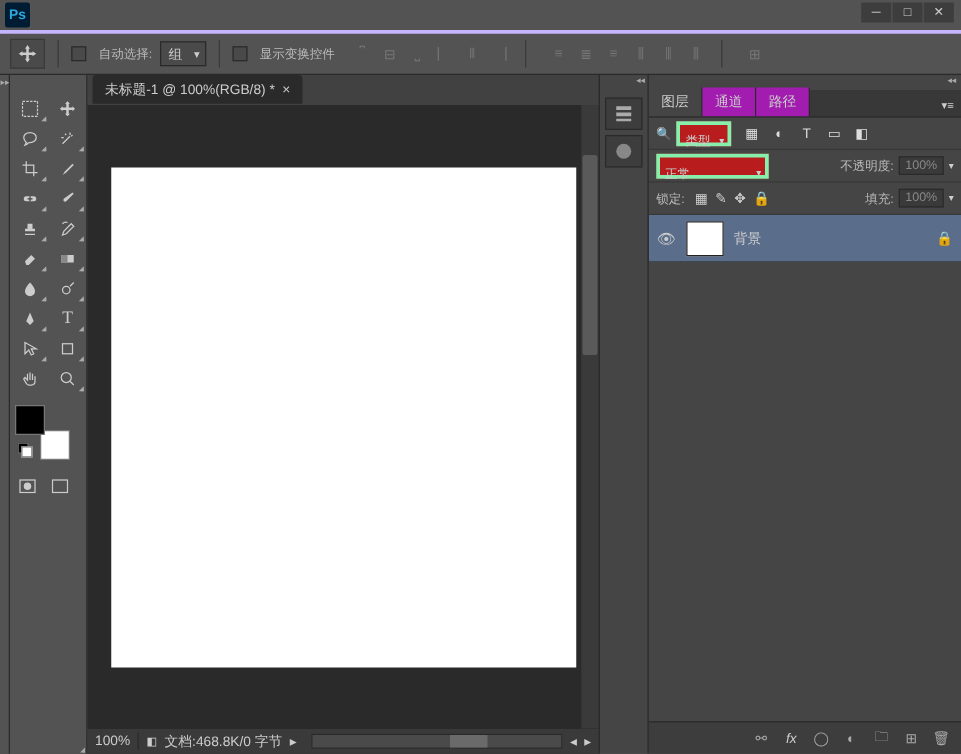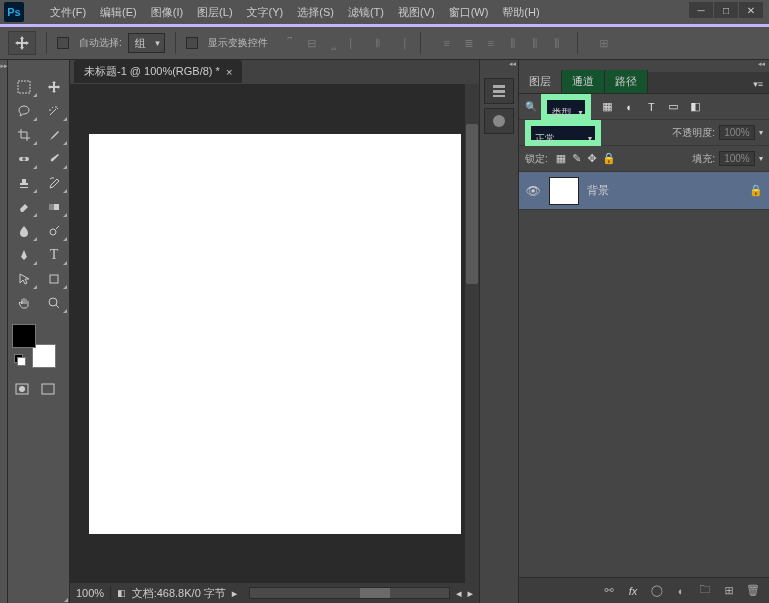--- a/index.html
+++ b/index.html
@@ -48,25 +48,25 @@
 .status-scroll{flex:1;height:12px;background:#4a4a4a;border:1px solid #2a2a2a;margin-left:6px;position:relative}
 .status-thumb{position:absolute;left:55%;width:30px;height:10px;background:#6a6a6a}
 
 .mid-panels{width:40px;background:#454545;border-left:1px solid #2a2a2a;border-right:1px solid #2a2a2a;padding-top:14px;position:relative}
 .mid-collapse{position:absolute;top:0;right:2px;font-size:7px;color:#aaa}
 .mid-btn{width:30px;height:26px;margin:4px auto;background:#3d3d3d;border:1px solid #2a2a2a;display:flex;align-items:center;justify-content:center;cursor:pointer}
 
 .right-panels{width:250px;background:#454545;display:flex;flex-direction:column}
 .right-collapse{height:12px;text-align:right;padding-right:4px;font-size:7px;color:#aaa}
 .panel-tabs{height:22px;background:#383838;display:flex;align-items:flex-end;border-bottom:1px solid #2a2a2a}
-.ptab{padding:4px 10px;background:#14532d;cursor:pointer;border-right:1px solid #2a2a2a}
+.ptab{padding:4px 10px;background:#a21caf;cursor:pointer;border-right:1px solid #2a2a2a}
 .ptab.active{background:#454545}
 .ptab-menu{margin-left:auto;padding:4px 6px;cursor:pointer;font-size:9px}
 .panel-row{height:26px;display:flex;align-items:center;padding:0 6px;gap:4px;border-bottom:1px solid #383838}
-.small-drop{background:#0f172a;border:6px solid #86efac;padding:13px 14px 1px 4px;position:relative;font-size:10px;height:18px;display:flex;align-items:center}
+.small-drop{background:#b91c1c;border:3px solid #86efac;padding:13px 14px 1px 4px;position:relative;font-size:10px;height:18px;display:flex;align-items:center}
 .small-drop::after{content:"▾";position:absolute;right:3px;font-size:8px}
 .filter-icons{display:flex;gap:6px;margin-left:4px}
 .filter-icon{width:16px;height:16px;display:flex;align-items:center;justify-content:center;color:#ddd;font-size:11px}
 .label{font-size:10px;color:#bbb}
 .pct-box{background:#3a3a3a;border:1px solid #2a2a2a;padding:1px 4px;font-size:10px;color:#888;width:36px;text-align:center}
 .lock-icons{display:flex;gap:6px;margin-left:4px}
 .layers-list{flex:1;background:#454545;overflow:auto}
 .layer-row{height:38px;display:flex;align-items:center;background:#5a6d8a;border-bottom:1px solid #383838;padding:0 6px;gap:8px}
 .eye{width:16px;text-align:center;font-size:12px}
 .thumb{width:30px;height:28px;background:#fff;border:1px solid #222}
@@ -75,32 +75,20 @@
 .panel-footer{height:26px;background:#3d3d3d;border-top:1px solid #2a2a2a;display:flex;align-items:center;justify-content:flex-end;gap:8px;padding:0 8px}
 .footer-icon{width:16px;height:16px;display:flex;align-items:center;justify-content:center;color:#aaa;cursor:pointer;font-size:11px}
 
 svg{display:block}
 </style>
 </head>
 <body>
 
 <div class="titlebar">
   <div class="logo">Ps</div>
-  <div class="menubar">
-    <div class="menu-item">文件(F)</div>
-    <div class="menu-item">编辑(E)</div>
-    <div class="menu-item">图像(I)</div>
-    <div class="menu-item">图层(L)</div>
-    <div class="menu-item">文字(Y)</div>
-    <div class="menu-item">选择(S)</div>
-    <div class="menu-item">滤镜(T)</div>
-    <div class="menu-item">视图(V)</div>
-    <div class="menu-item">窗口(W)</div>
-    <div class="menu-item">帮助(H)</div>
-  </div>
   <div class="window-controls">
     <div class="win-btn">─</div>
     <div class="win-btn">□</div>
     <div class="win-btn">✕</div>
   </div>
 </div>
 
 <div class="optionsbar">
   <div class="opt-icon">
     <svg width="14" height="14" viewBox="0 0 14 14">
@@ -322,21 +310,21 @@
       <div class="small-drop">类型</div>
       <div class="filter-icons">
         <div class="filter-icon">▦</div>
         <div class="filter-icon">◐</div>
         <div class="filter-icon">T</div>
         <div class="filter-icon">▭</div>
         <div class="filter-icon">◧</div>
       </div>
     </div>
     <div class="panel-row">
-      <div class="small-drop" style="width:76px">正常</div>
+      <div class="small-drop" style="width:90px">正常</div>
       <span class="label" style="margin-left:auto">不透明度:</span>
       <div class="pct-box">100%</div>
       <span style="font-size:8px">▾</span>
     </div>
     <div class="panel-row">
       <span class="label">锁定:</span>
       <div class="lock-icons">
         <span>▦</span>
         <span>✎</span>
         <span>✥</span>

